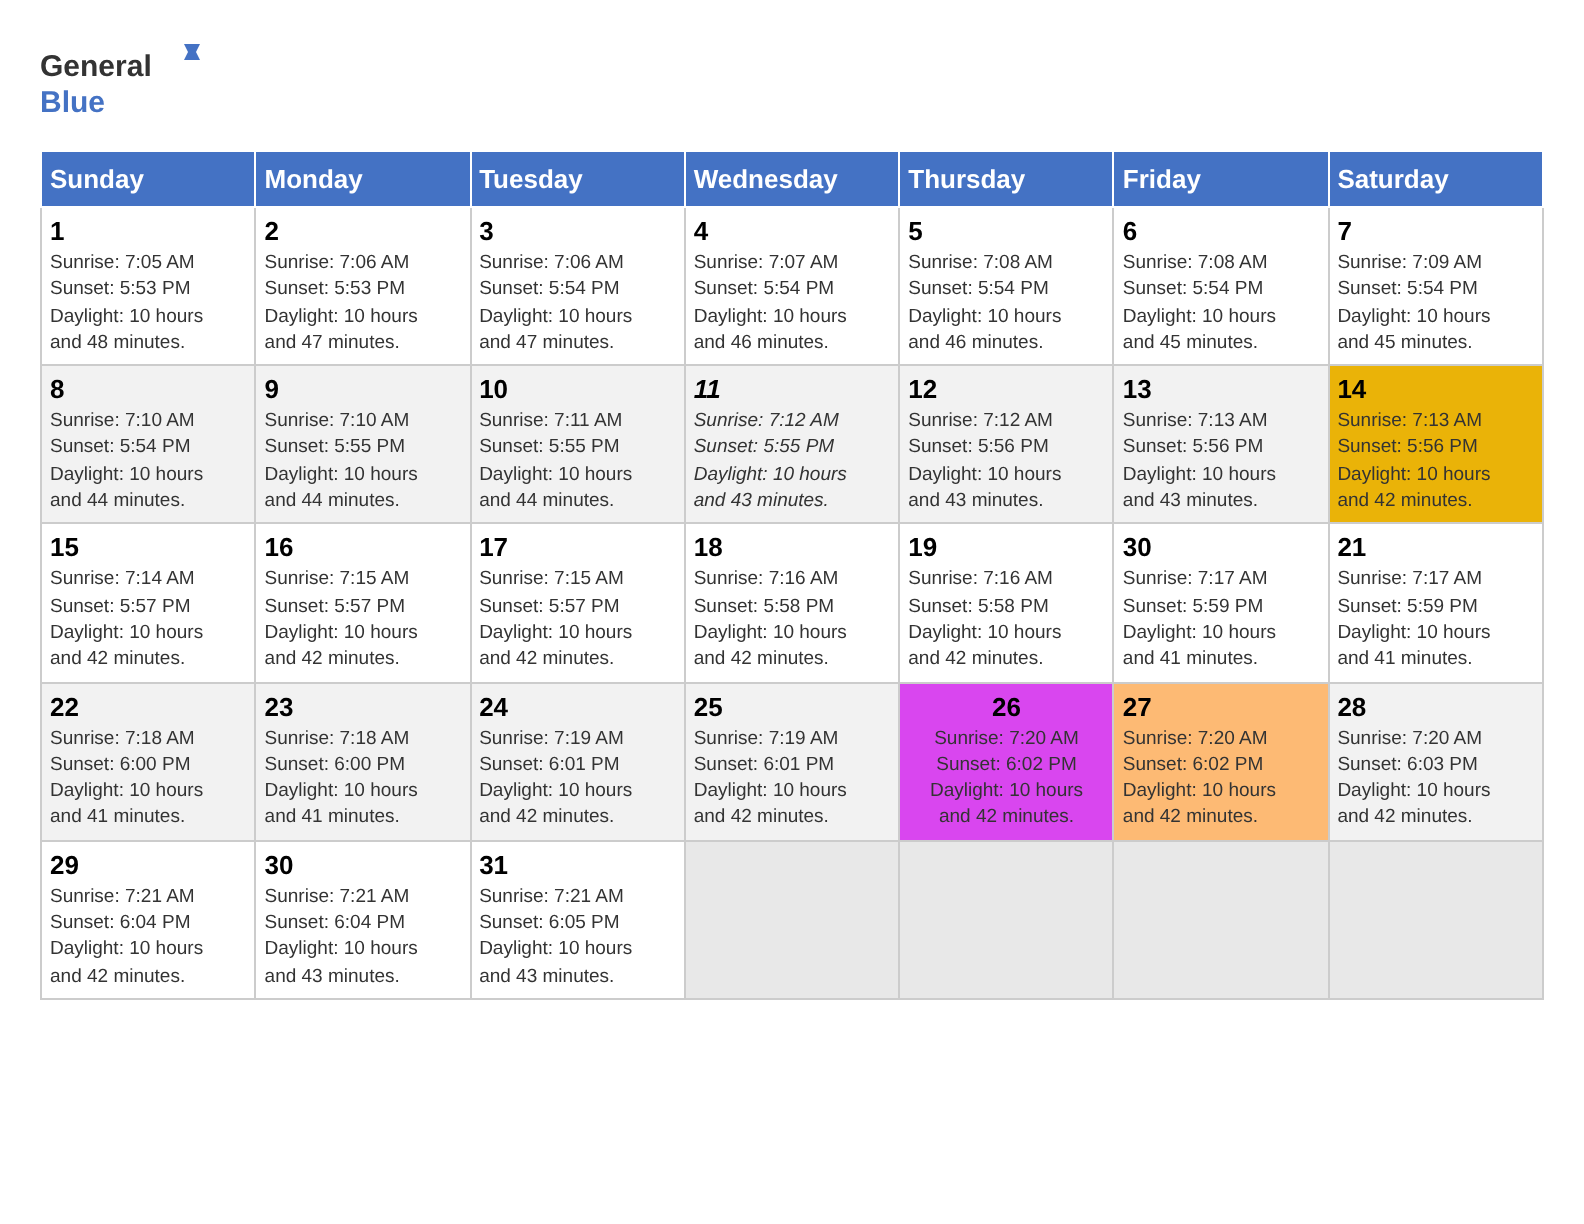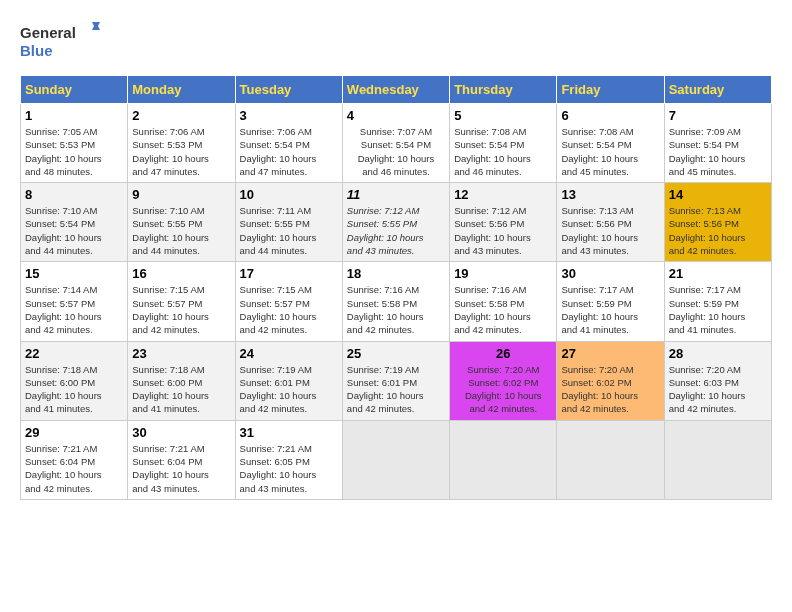--- a/index.html
+++ b/index.html
@@ -32,21 +32,21 @@
       font-size: 16px;
       color: #555;
     }
     .calendar {
       width: 100%;
       border-collapse: collapse;
       font-size: 10.5px;
     }
     .calendar th {
       background: #4472C4;
-      color: #fde047;
+      color: #ffffff;
       padding: 6px 4px;
       text-align: left;
       font-size: 13px;
       font-weight: bold;
       border: 1px solid #fff;
     }
     .calendar td {
       border: 1px solid #ccc;
       vertical-align: top;
       padding: 4px;
@@ -117,21 +117,21 @@
         </td>
         <td>
           <span class="day-number">3</span>
           <div class="day-info" style="white-space: pre-line;">Sunrise: 7:06 AM
 Sunset: 5:54 PM
 Daylight: 10 hours
 and 47 minutes.</div>
         </td>
         <td>
           <span class="day-number">4</span>
-          <div class="day-info" style="white-space: pre-line; text-align: center;">Sunrise: 7:07 AM
+          <div class="day-info" style="white-space: pre-line;">Sunrise: 7:07 AM
 Sunset: 5:54 PM
 Daylight: 10 hours
 and 46 minutes.</div>
         </td>
         <td>
           <span class="day-number">5</span>
           <div class="day-info" style="white-space: pre-line;">Sunrise: 7:08 AM
 Sunset: 5:54 PM
 Daylight: 10 hours
 and 46 minutes.</div>

